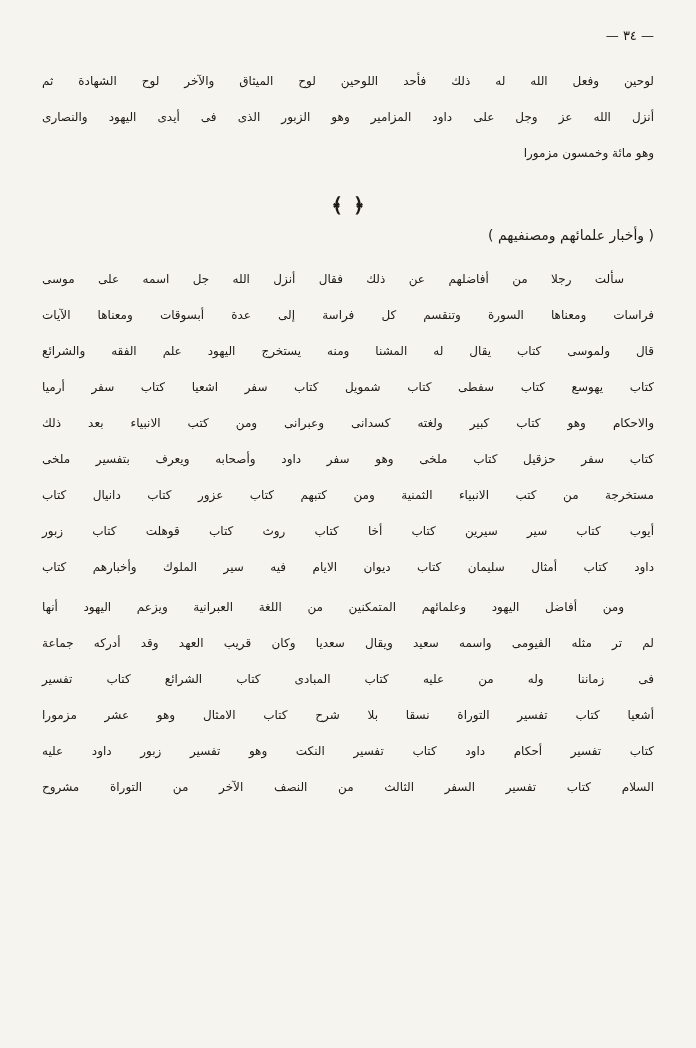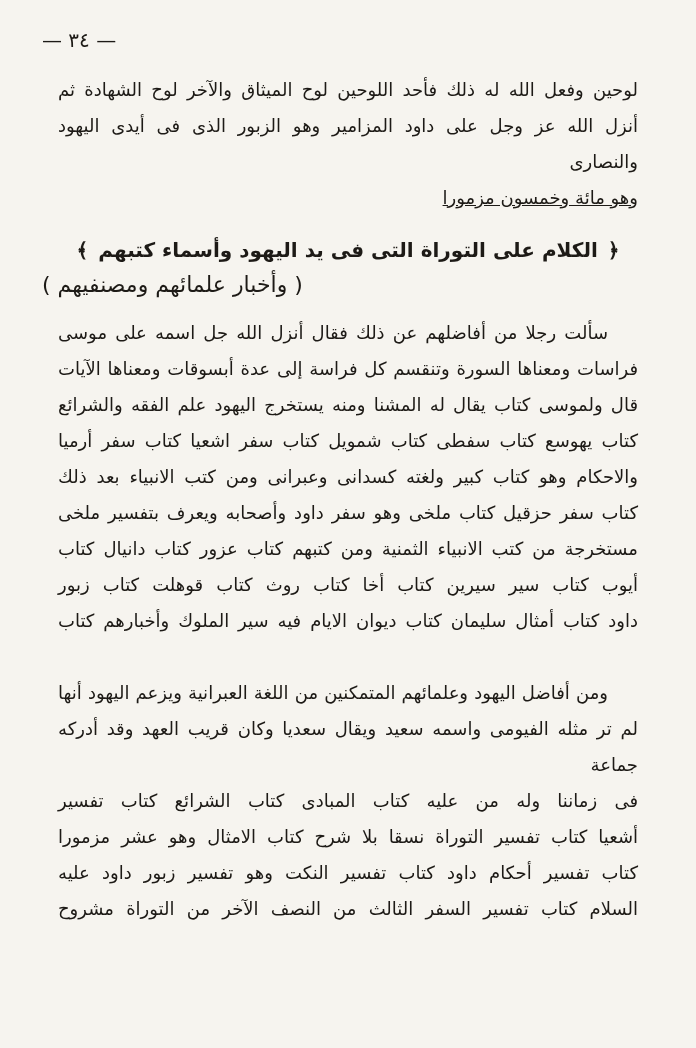--- a/index.html
+++ b/index.html
@@ -6,50 +6,49 @@
   * { box-sizing:border-box; }
   html,body { margin:0; padding:0; }
   body {
     width:696px; height:1048px;
     background:var(--paper); color:var(--ink);
     font-family:"DejaVu Sans", sans-serif;
     overflow:hidden;
   }
   .page { direction:rtl; padding:26px 42px 0 42px; }
   .page-number {
-    text-align:left; font-size:20px; letter-spacing:2px;
+    text-align:right; font-size:13px; letter-spacing:2px;
     margin:2px 0 20px 0;
   }
-  .para { font-size:18px; line-height:36px; margin:16px; }
+  .para { font-size:12px; line-height:36px; margin:0; }
   .tline { text-align:justify; text-align-last:justify; }
-  .para[data-short-last="true"] .tline.last { text-align-last:right;text-decoration:underline; }
+  .para[data-short-last="true"] .tline.last { text-align-last:right; }
   .para.indent .tline:first-child { padding-right:30px; }
   .section-heading {
     display:flex; justify-content:center; align-items:center; gap:10px;
     font-size:20px; font-weight:bold; margin:22px 0 10px 0;
   }
-  .section-subtitle { text-align:left; font-size:22px; margin:0 0 18px 0; }
+  .section-subtitle { text-align:right; font-size:14px; margin:0 0 18px 0; }
   .spacer { height:4px; }
 </style>
 </head>
 <body>
 
 <div class="page">
 
   <div class="page-number">— ٣٤ —</div>
 
   <div class="para cont" data-short-last="true">
       <div class="tline">لوحين وفعل الله له ذلك فأحد اللوحين لوح الميثاق والآخر لوح الشهادة ثم</div>
       <div class="tline">أنزل الله عز وجل على داود المزامير وهو الزبور الذى فى أيدى اليهود والنصارى</div>
       <div class="tline last">وهو مائة وخمسون مزمورا</div>
     </div>
 
   <div class="section-heading">
     <span>﴿</span>
-    <span>الكلام على التوراة التى فى يد اليهود وأسماء كتبهم</span>
     <span>﴾</span>
   </div>
 
   <div class="section-subtitle">( وأخبار علمائهم ومصنفيهم )</div>
 
   <div class="para indent" data-short-last="true">
       <div class="tline">سألت رجلا من أفاضلهم عن ذلك فقال أنزل الله جل اسمه على موسى</div>
       <div class="tline">فراسات ومعناها السورة وتنقسم كل فراسة إلى عدة أبسوقات ومعناها الآيات</div>
       <div class="tline">قال ولموسى كتاب يقال له المشنا ومنه يستخرج اليهود علم الفقه والشرائع</div>
       <div class="tline">كتاب يهوسع كتاب سفطى كتاب شمويل كتاب سفر اشعيا كتاب سفر أرميا</div>

